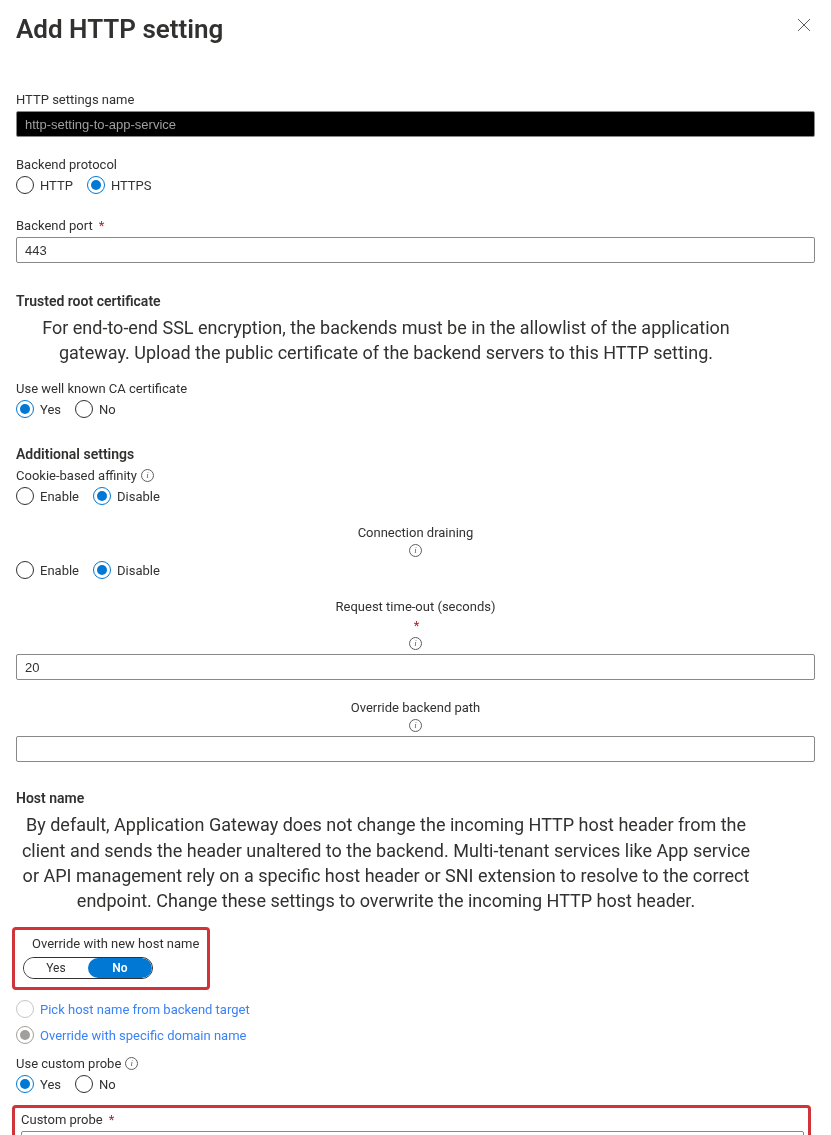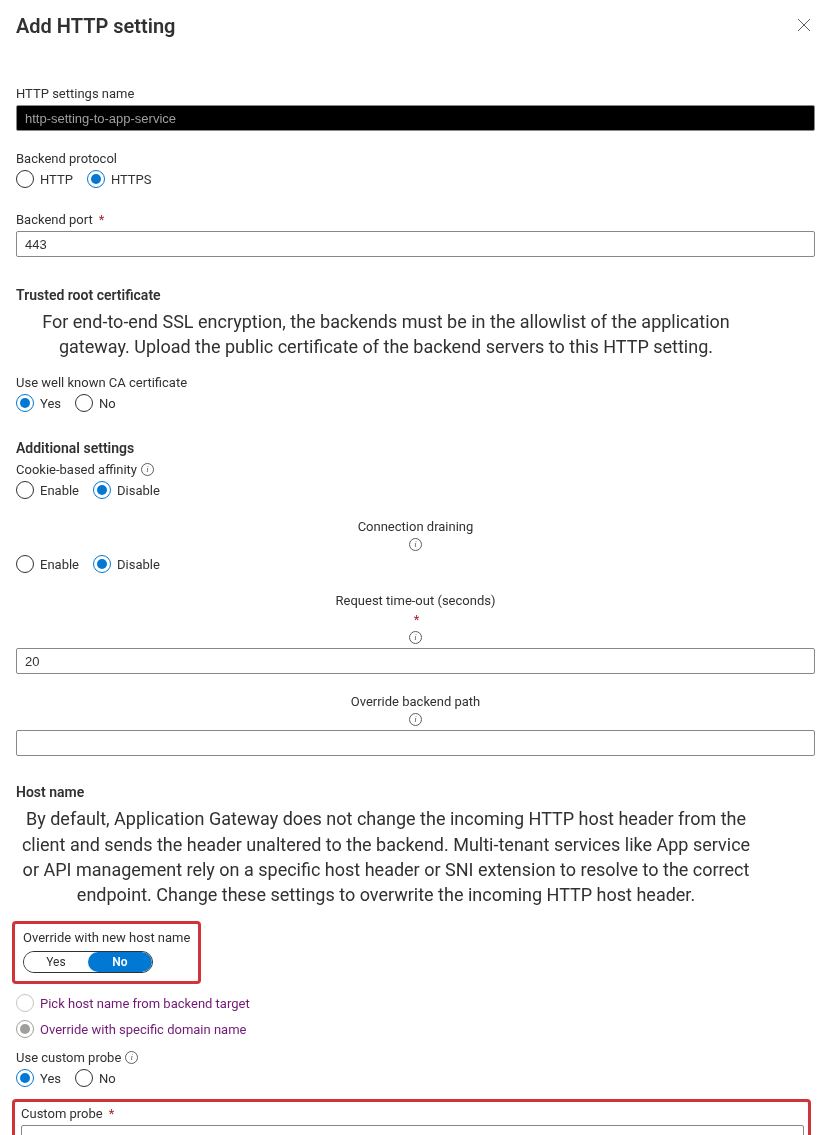--- a/index.html
+++ b/index.html
@@ -14,21 +14,21 @@
   }
   .panel {
     padding: 12px 16px 24px 16px;
   }
   .header-row {
     display: flex;
     align-items: flex-start;
     justify-content: space-between;
   }
   .panel-title {
-    font-size: 20px;
+    font-size: 26px;
     font-weight: 600;
     margin: 2px 0 0 0;
     padding: 0;
     text-align: right;
   }
   .close-btn {
     background: none;
     border: none;
     cursor: pointer;
     padding: 2px;
@@ -89,21 +89,21 @@
     gap: 14px;
     margin-top: 4px;
   }
   .radio-opt {
     display: flex;
     align-items: center;
     gap: 6px;
     cursor: pointer;
     font-size: 13px;
   }
-  .radio-opt.disabled { color: #701a75; cursor: default; }
+  .radio-opt.disabled { color: #3b82f6; cursor: default; }
 
   .radio-circle {
     width: 18px;
     height: 18px;
     border: 1px solid #323130;
     border-radius: 50%;
     position: relative;
     flex-shrink: 0;
     background: #fff;
   }
@@ -317,21 +317,21 @@
         <span class="info-icon">i</span>
       </div>
       <input type="text" class="text-input" style="">
     </div>
 
     
     <div class="section-heading">Host name</div>
     <div class="helper-text" style="margin-bottom:4px;">By default, Application Gateway does not change the incoming HTTP host header from the client and sends the header unaltered to the backend. Multi-tenant services like App service or API management rely on a specific host header or SNI extension to resolve to the correct endpoint. Change these settings to overwrite the incoming HTTP host header.</div>
 
     <div class="highlight-box">
-      <div class="field-label" style="margin-bottom:4px;">Override with new host name</div>
+      <div class="field-label" style="margin-bottom:4px;margin-left:9px;">Override with new host name</div>
       <div class="pill-toggle">
         <div class="pill-half">Yes</div>
         <div class="pill-half active">No</div>
       </div>
     </div>
 
     <div class="field-block" style="margin-top:4px;">
       <div style="display:flex; flex-direction:column; gap:8px; margin-top:2px;">
         <div class="radio-opt disabled">
           <span class="radio-circle disabled"></span>

